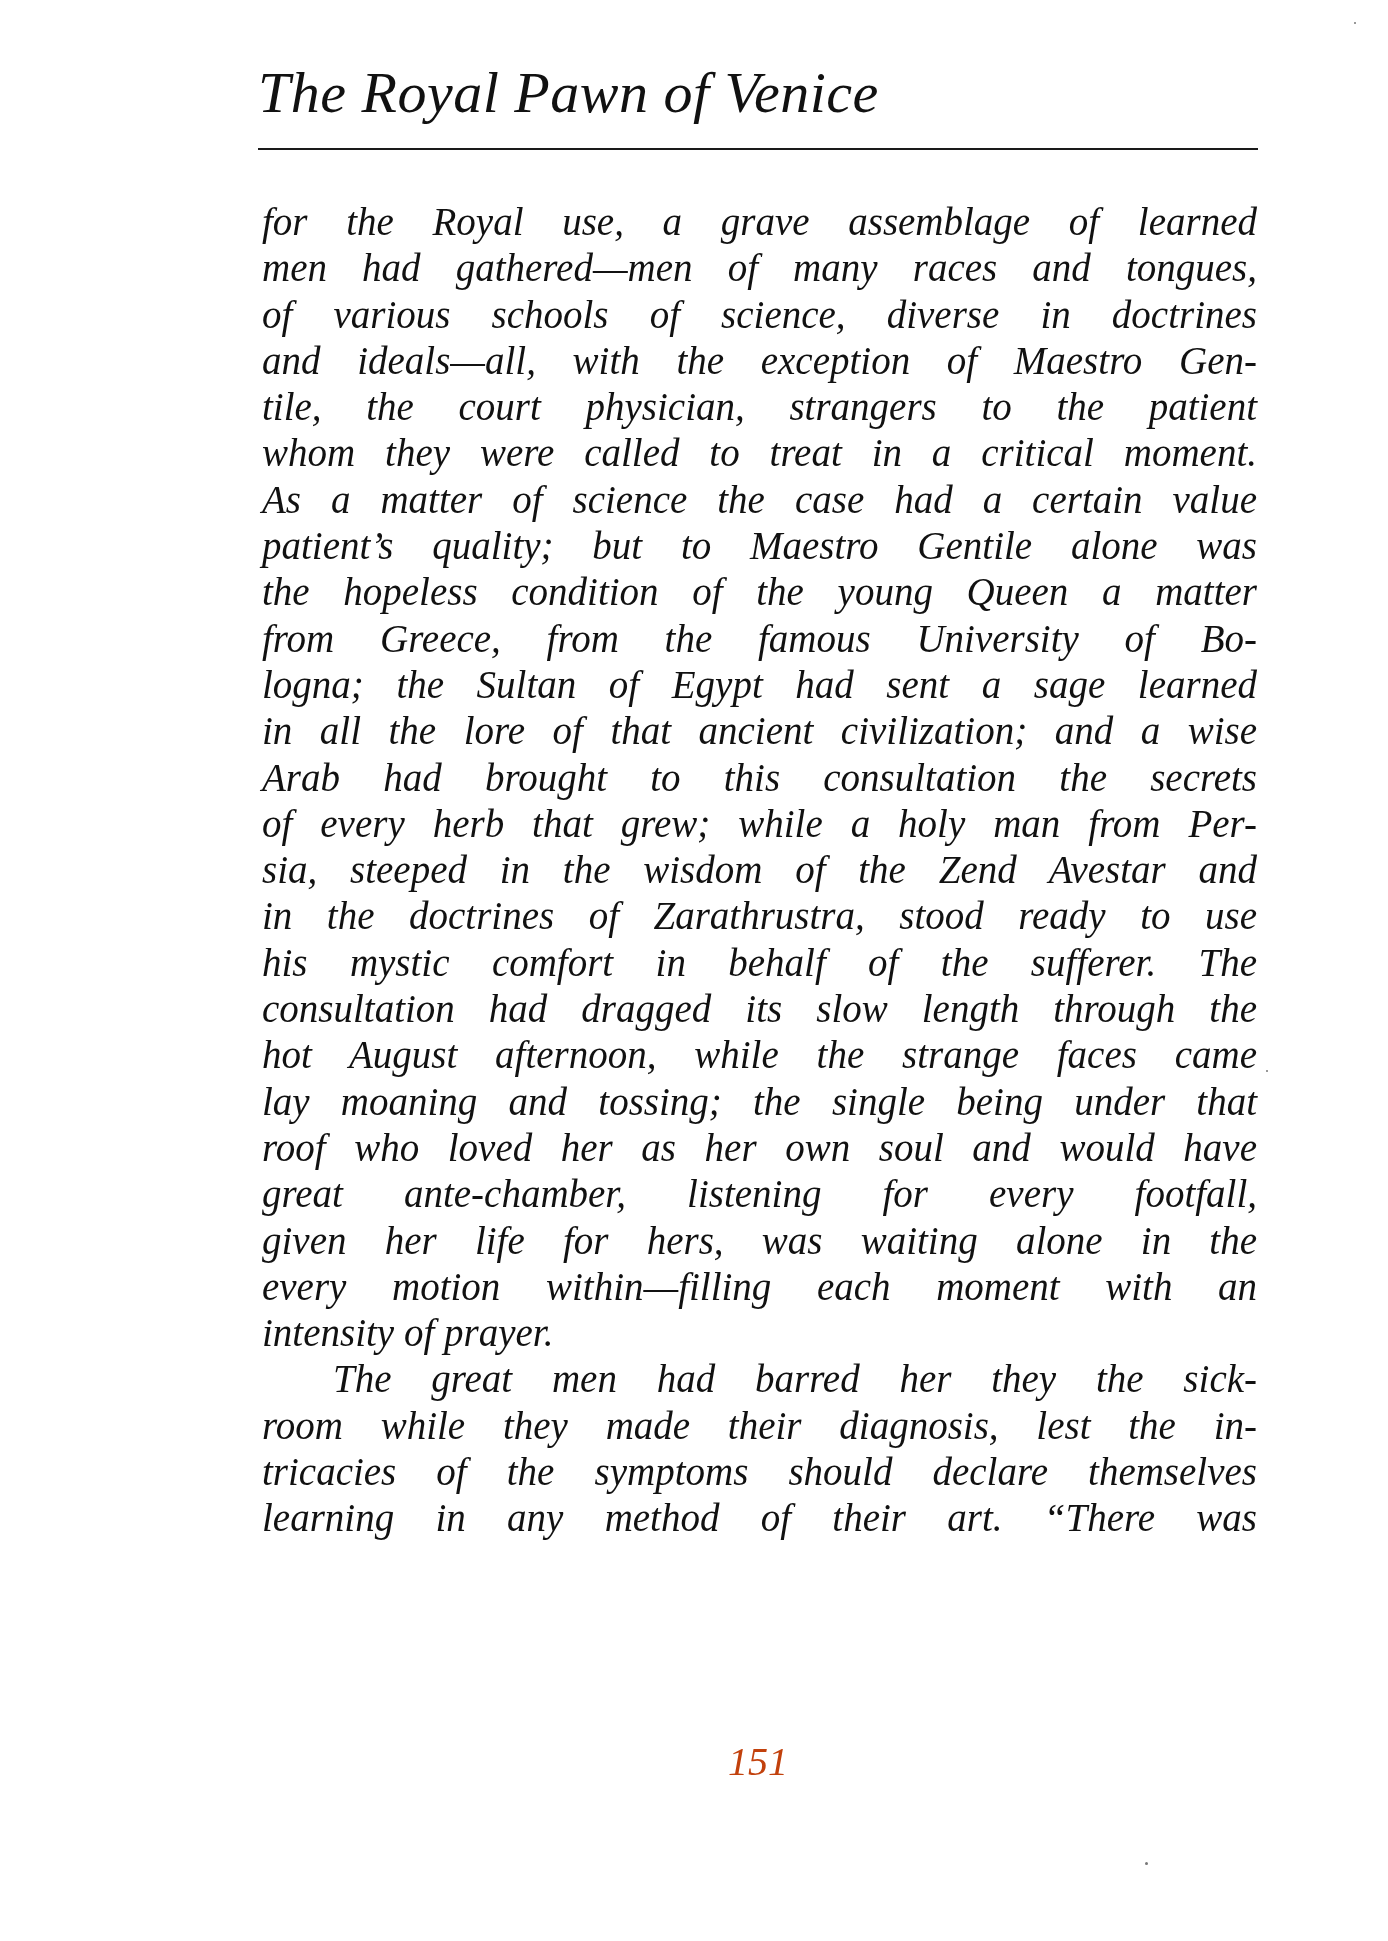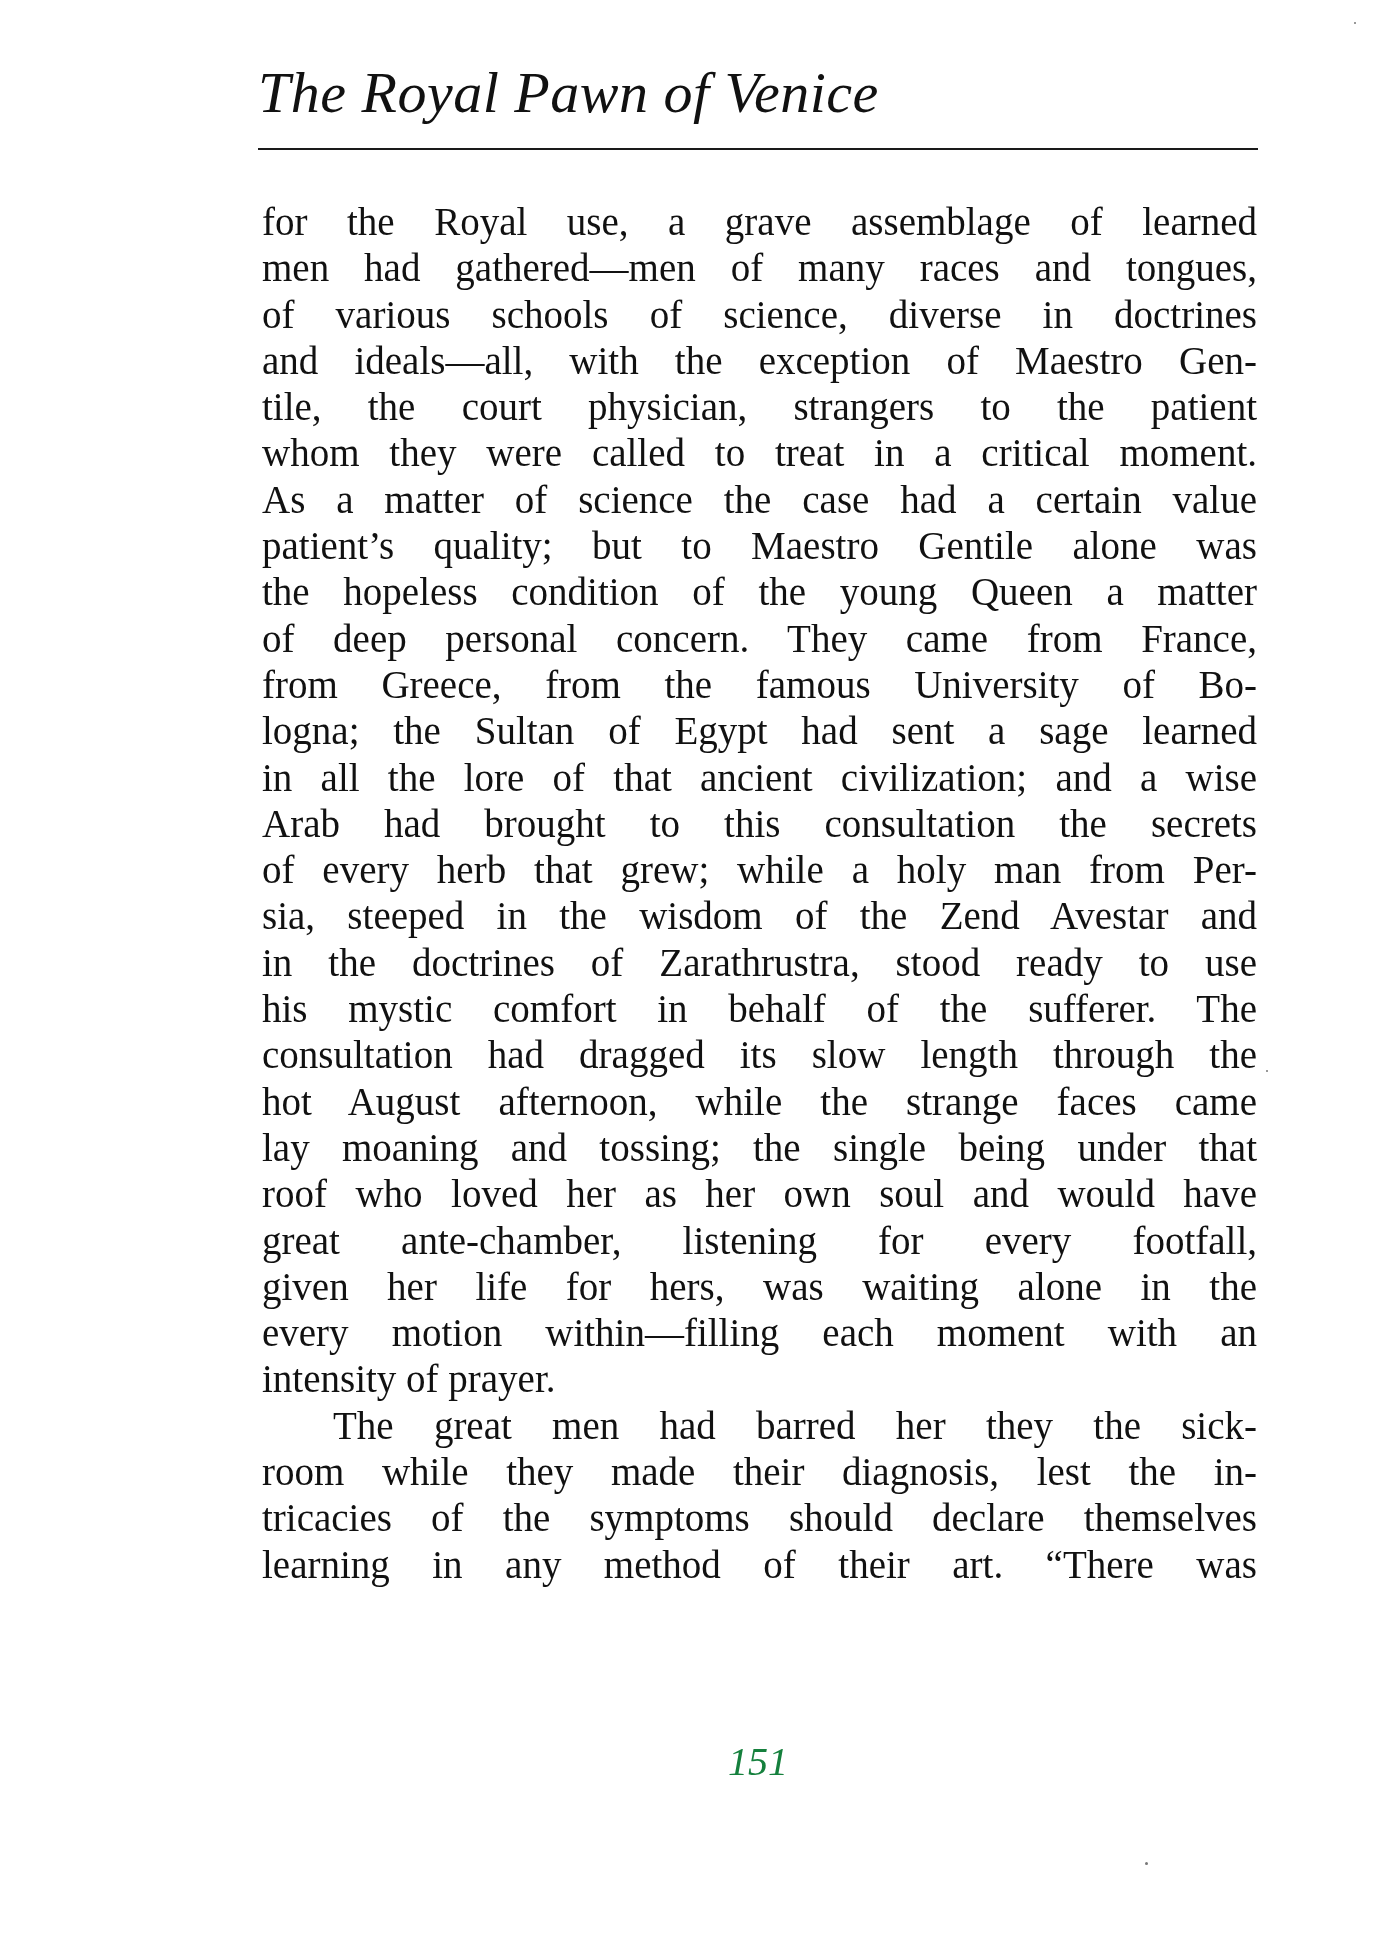--- a/index.html
+++ b/index.html
@@ -53,38 +53,39 @@
     font-size: 39px;
     line-height: 46.3px;
     color: #111;
   }
   .line {
     display: block;
     height: 46.3px;
     white-space: nowrap;
     text-align: justify;
     text-align-last: justify;
+    font-style: italic;
   }
   .line.last {
     text-align-last: left;
   }
   .line.indent {
     padding-left: 71px;
   }
   .folio {
     position: absolute;
     left: 658px;
     width: 200px;
     top: 1738px;
     text-align: center;
     font-family: "Liberation Serif", "DejaVu Serif", serif;
     font-style: italic;
     font-size: 40px;
     line-height: 48px;
-    color: #15803d;
+    color: #c2410c;
   }
   .speck {
     position: absolute;
     background: #777;
     border-radius: 50%;
   }
 </style>
 </head>
 <body>
 
@@ -98,21 +99,20 @@
     <div>
       <span class="line">for the Royal use, a grave assemblage of learned</span>
       <span class="line">men had gathered—men of many races and tongues,</span>
       <span class="line">of various schools of science, diverse in doctrines</span>
       <span class="line">and ideals—all, with the exception of Maestro Gen-</span>
       <span class="line">tile, the court physician, strangers to the patient</span>
       <span class="line">whom they were called to treat in a critical moment.</span>
       <span class="line">As a matter of science the case had a certain value</span>
       <span class="line">patient’s quality; but to Maestro Gentile alone was</span>
       <span class="line">the hopeless condition of the young Queen a matter</span>
-      <span class="line">of deep personal concern.  They came from France,</span>
       <span class="line">from Greece, from the famous University of Bo-</span>
       <span class="line">logna; the Sultan of Egypt had sent a sage learned</span>
       <span class="line">in all the lore of that ancient civilization; and a wise</span>
       <span class="line">Arab had brought to this consultation the secrets</span>
       <span class="line">of every herb that grew; while a holy man from Per-</span>
       <span class="line">sia, steeped in the wisdom of the Zend Avestar and</span>
       <span class="line">in the doctrines of Zarathrustra, stood ready to use</span>
       <span class="line">his mystic comfort in behalf of the sufferer.  The</span>
       <span class="line">consultation had dragged its slow length through the</span>
       <span class="line">hot August afternoon, while the strange faces came</span>

